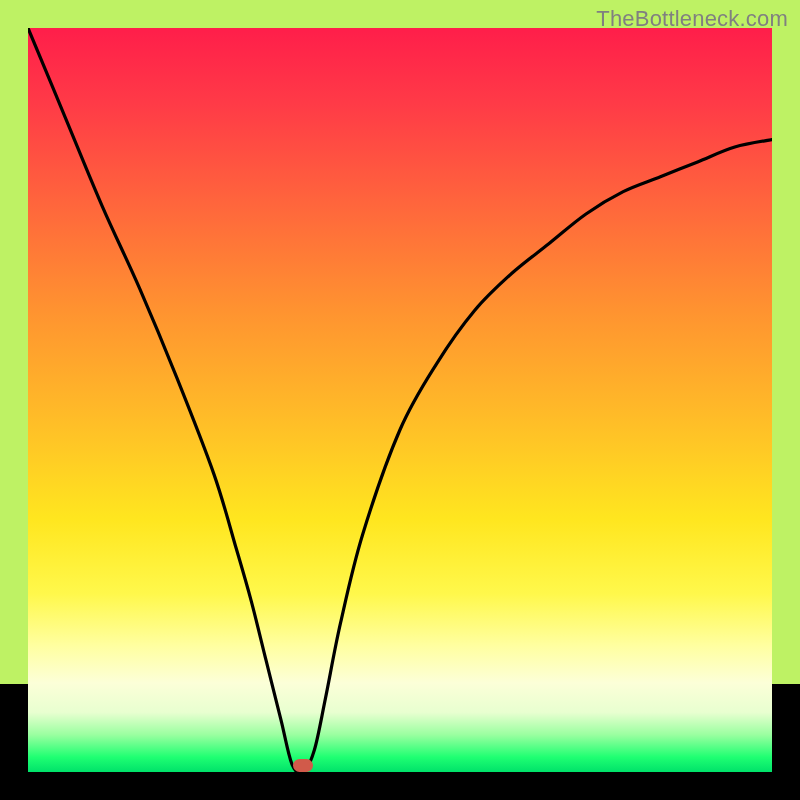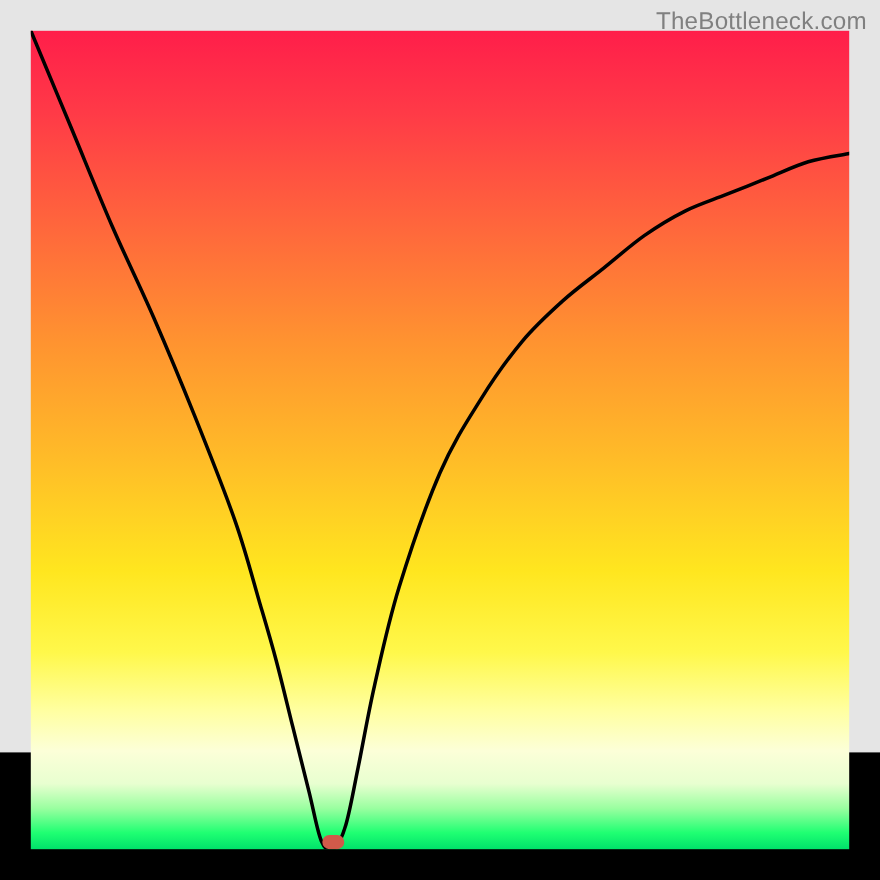--- a/index.html
+++ b/index.html
@@ -8,21 +8,21 @@
     width: 800px;
     height: 800px;
     background: #000;
     font-family: Arial, Helvetica, sans-serif;
     overflow: hidden;
   }
   .frame {
     position: relative;
     width: 800px;
     height: 684px;
-    background: #e5e5e5;
+    background: #bef264;
   }
   .plot-area {
     position: absolute;
     left: 28px;
     top: 28px;
     width: 744px;
     height: 744px;
     
     background: linear-gradient(
       to bottom,

